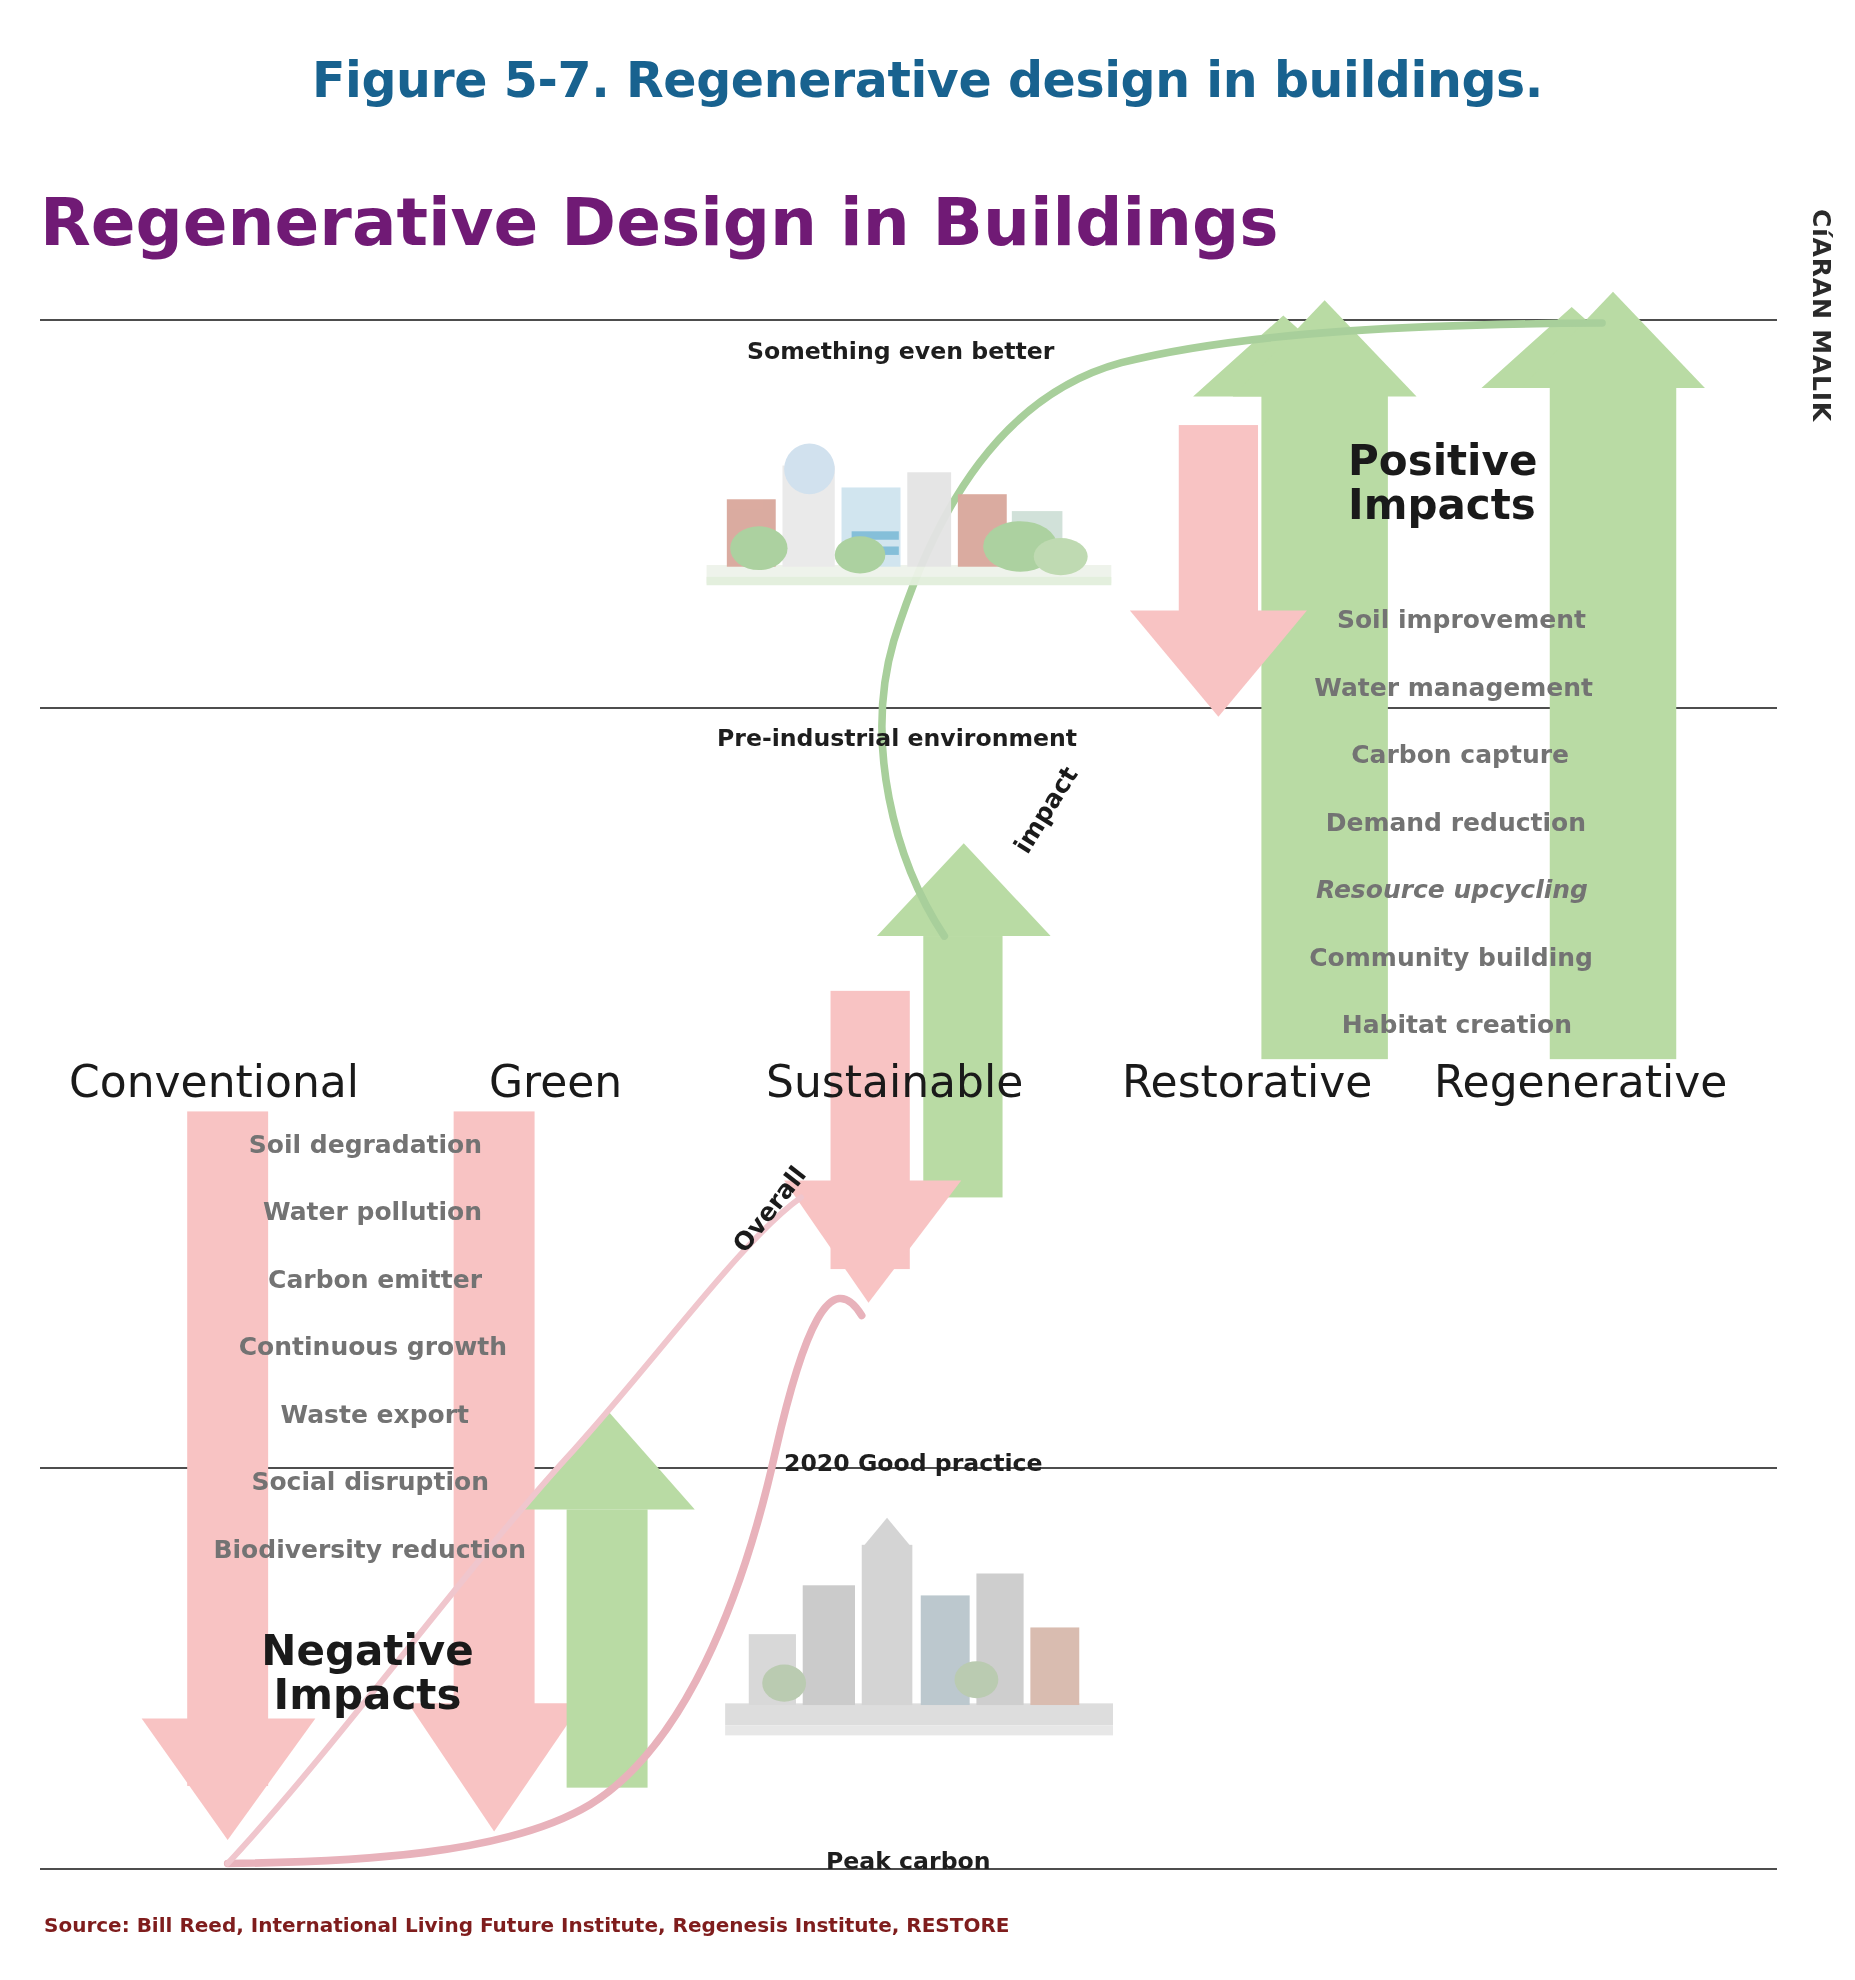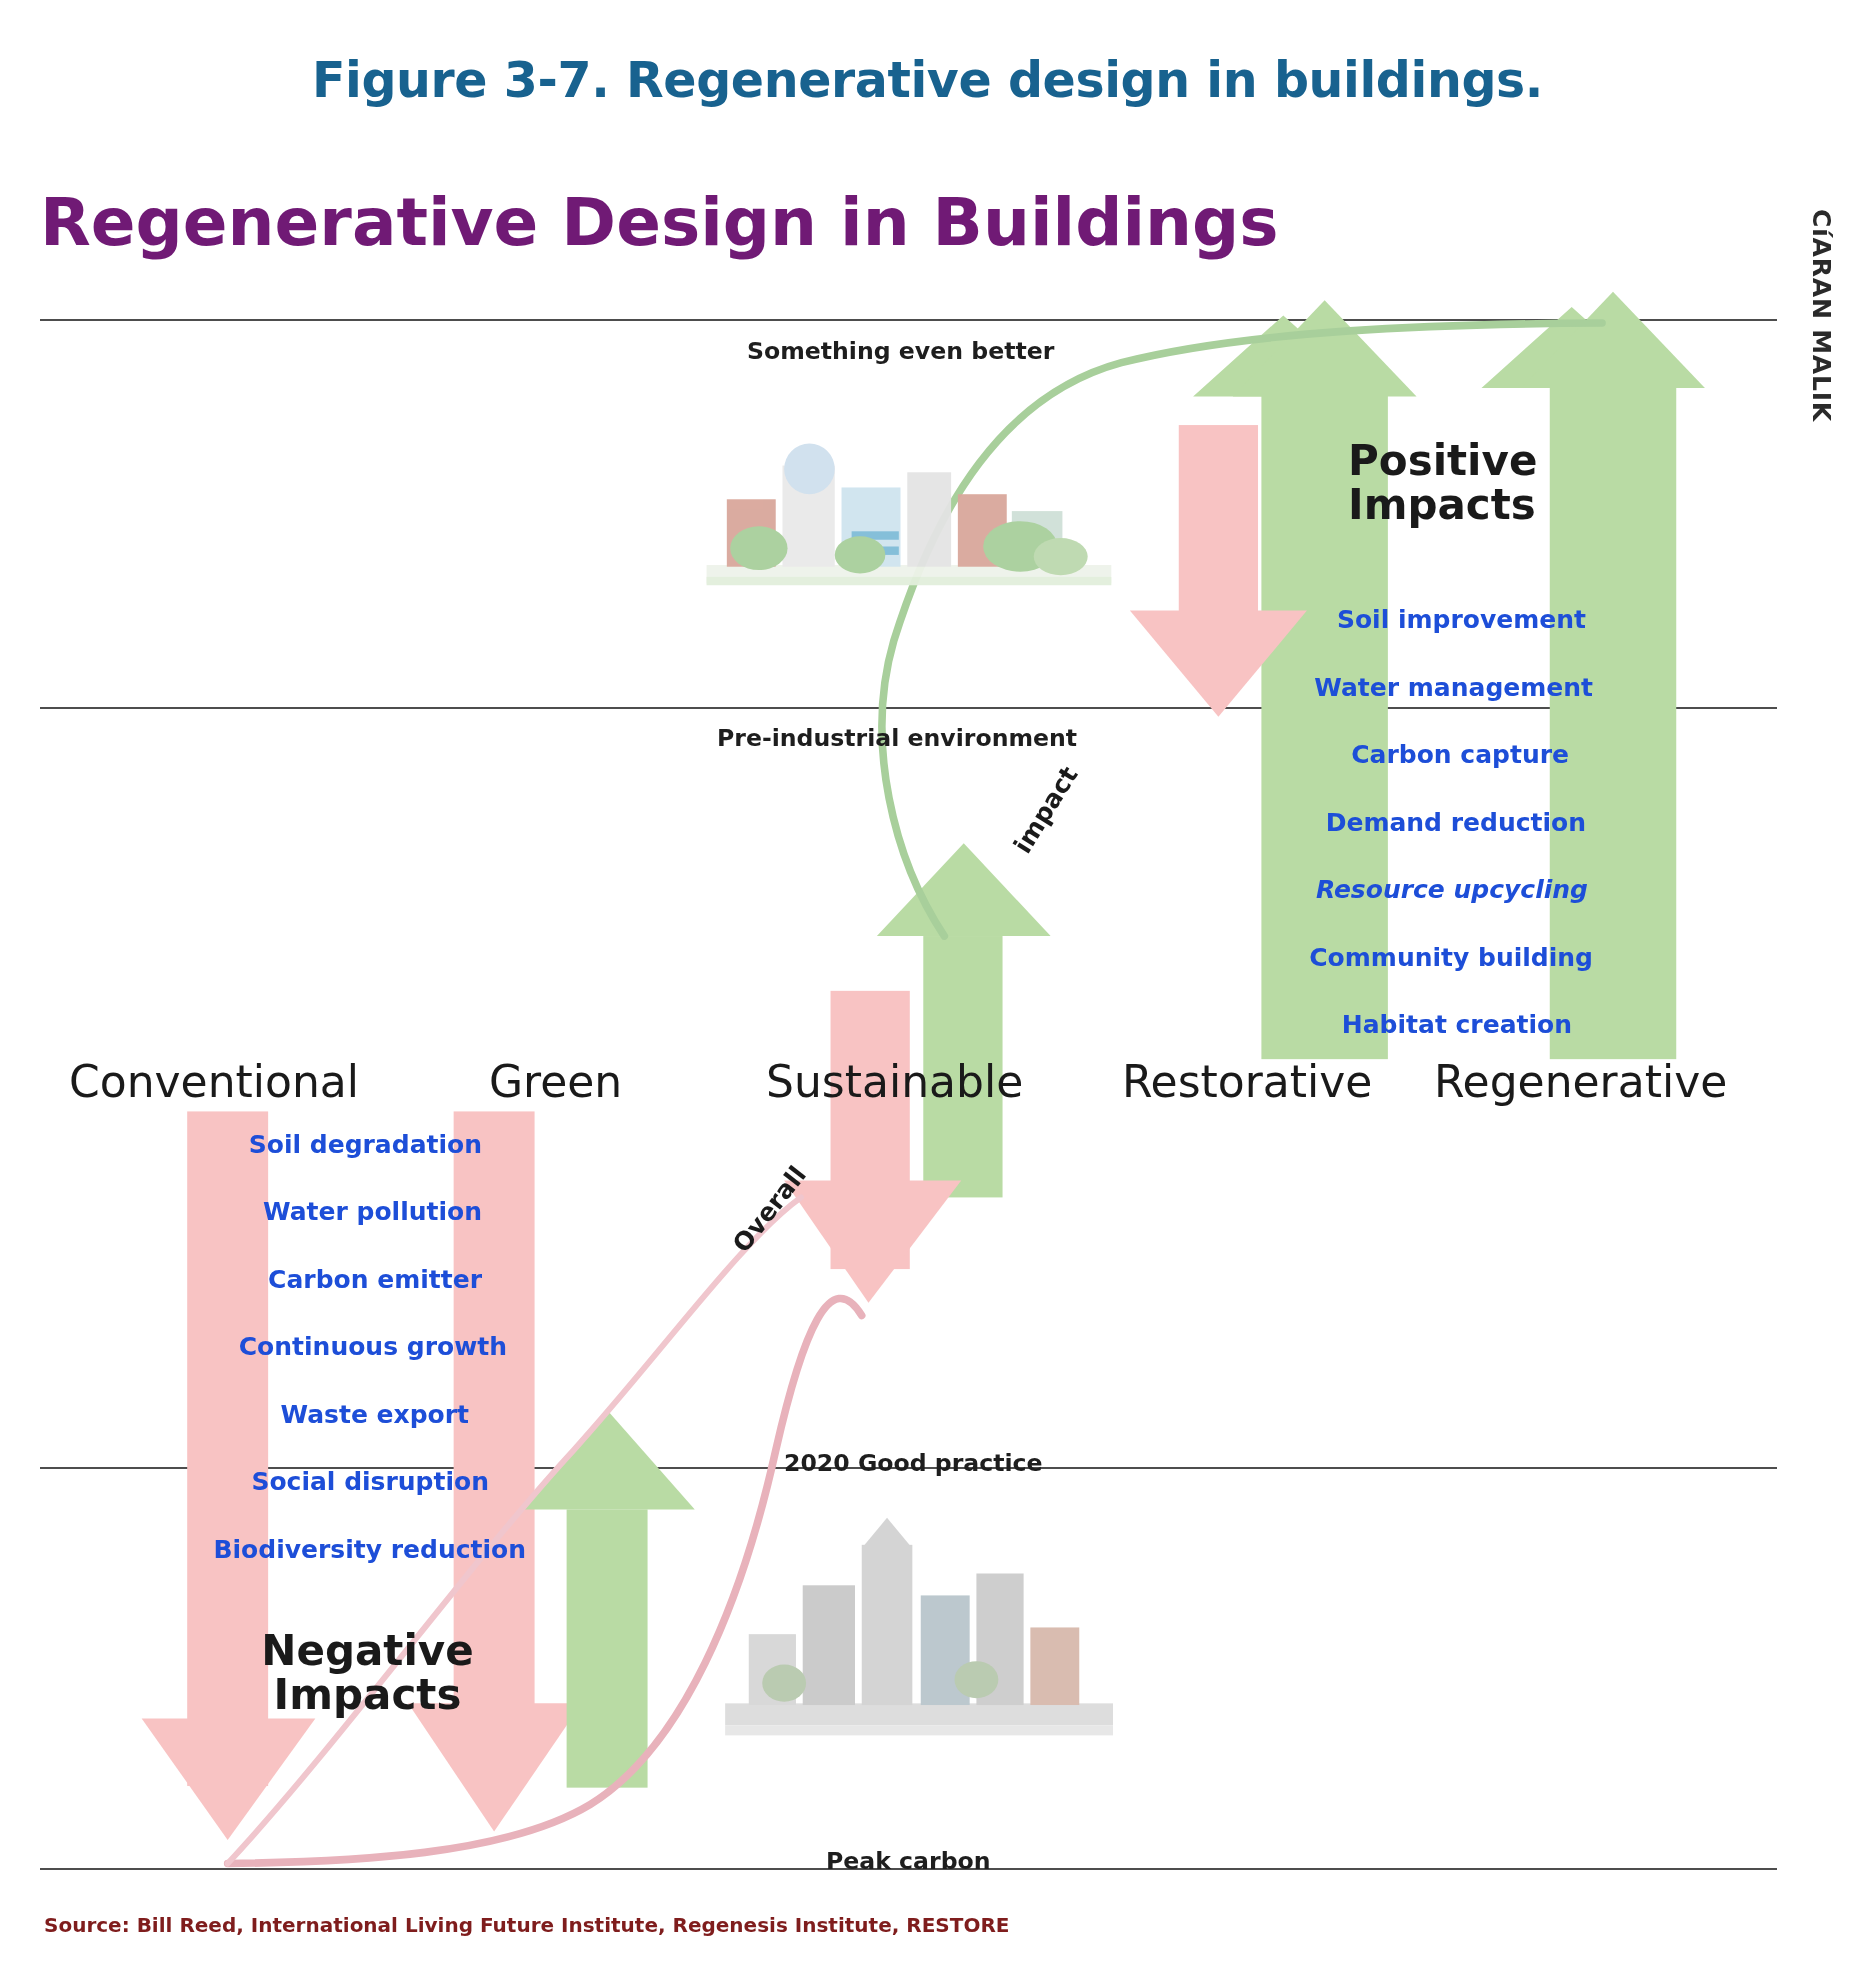--- a/index.html
+++ b/index.html
@@ -72,21 +72,21 @@
     font-size: 42px;
     color: #1a1a1a;
     line-height: 1.04;
     white-space: nowrap;
   }
   .impact-item {
     position: absolute;
     font-family: "DejaVu Sans", sans-serif;
     font-weight: bold;
     font-size: 25px;
-    color: #1d4ed8;
+    color: #737373;
     white-space: nowrap;
   }
   .impact-item.right { text-align: right; }
   .credit {
     position: absolute;
     right: 18.6px;
     top: 422px;
     font-family: "DejaVu Sans", sans-serif;
     font-weight: bold;
     font-size: 25px;
@@ -111,21 +111,21 @@
     font-family: "DejaVu Sans", sans-serif;
     font-weight: bold;
     font-size: 20px;
     color: #7f1d1d;
     white-space: nowrap;
   }
 </style>
 </head>
 <body>
 
-<div class="figure-title">Figure 3-7. Regenerative design in buildings.</div>
+<div class="figure-title">Figure 5-7. Regenerative design in buildings.</div>
 
 <div class="canvas">
 
   <div class="diagram-title">Regenerative Design in Buildings</div>
 
   <div class="hline" style="top:319px;"></div>
   <div class="hline" style="top:707px;"></div>
   <div class="hline" style="top:1467px;"></div>
   <div class="hline" style="top:1868px;"></div>
 

